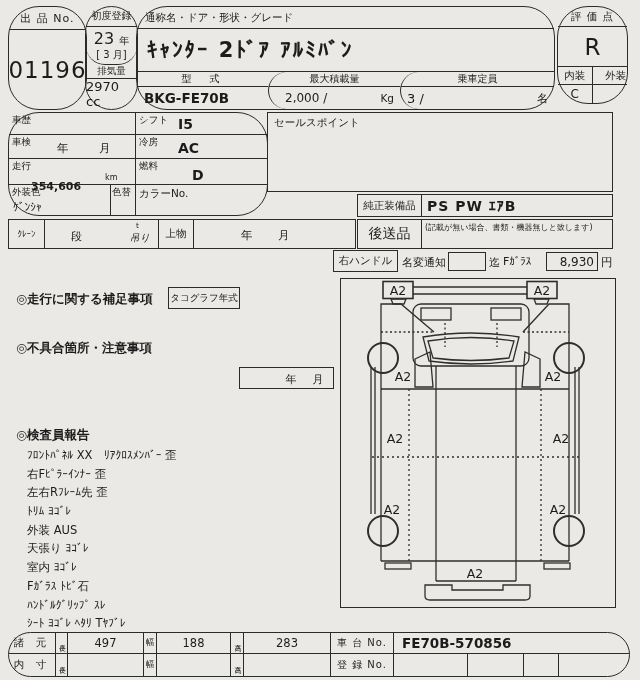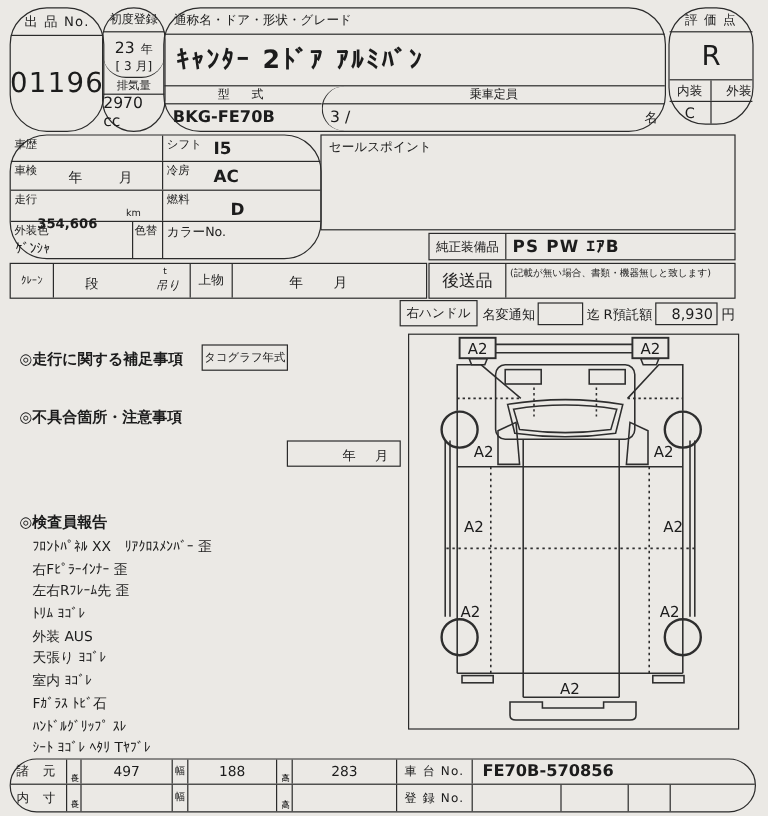--- a/index.html
+++ b/index.html
@@ -28,34 +28,41 @@
 <body>
 
 <div class="abs bx col" style="left:8px;top:6px;width:79px;height:104px;">
   <div class="bb ctr" style="height:23px;font-size:11px;letter-spacing:1px;">出 品 No.</div>
   <div class="ctr" style="flex:1;font-size:23px;letter-spacing:1px;">01196</div>
 </div>
 
 <div class="abs bx col" style="left:85px;top:6px;width:53px;height:104px;">
   <div class="bb ctr" style="height:22px;font-size:10px;">初度登録</div>
   <div class="bb col ctr" style="height:43px;">
-    <div class="nowrap"><span style="font-size:13px;">23</span> <span style="font-size:10px;">年</span></div>
+    <div class="nowrap"><span style="font-size:16px;">23</span> <span style="font-size:10px;">年</span></div>
     <div style="font-size:10px;">[ 3 月]</div>
   </div>
   <div class="bb ctr" style="height:16px;font-size:9.5px;">排気量</div>
   <div class="ctr" style="flex:1;font-size:13px;">2970 cc</div>
 </div>
 
 <div class="abs bx col" style="left:136px;top:6px;width:419px;height:104px;">
   <div class="bb" style="height:22px;font-size:10.5px;line-height:21px;padding-left:8px;">通称名・ドア・形状・グレード</div>
   <div class="bb row" style="height:43px;align-items:center;padding-left:10px;font-size:21px;font-weight:bold;letter-spacing:2px;">ｷｬﾝﾀｰ 2ﾄﾞｱ ｱﾙﾐﾊﾞﾝ</div>
   <div class="row" style="flex:1;">
     <div class="col" style="width:131px;">
       <div class="bb ctr" style="height:15px;font-size:10px;letter-spacing:4px;">型　式</div>
       <div class="row" style="flex:1;align-items:center;padding-left:7px;font-size:13.5px;font-weight:bold;">BKG-FE70B</div>
+    </div>
+    <div class="col" style="width:132px;border-left:1.3px solid #2b2b2b;">
+      <div class="bb ctr" style="height:15px;font-size:10px;">最大積載量</div>
+      <div class="row" style="flex:1;align-items:center;padding:0 6px 0 16px;font-size:12px;">
+        <span>2,000 /</span>
+        <span style="margin-left:auto;font-size:10.5px;">Kg</span>
+      </div>
     </div>
     <div class="col" style="flex:1;border-left:1.3px solid #2b2b2b;">
       <div class="bb ctr" style="height:15px;font-size:10px;">乗車定員</div>
       <div class="row" style="flex:1;align-items:center;padding:0 6px;font-size:13px;">
         <span>3 /</span>
         <span style="margin-left:auto;font-size:11px;">名</span>
       </div>
     </div>
   </div>
 </div>
@@ -144,21 +151,21 @@
 
 <div class="abs bx row" style="left:357px;top:219px;width:256px;height:30px;">
   <div class="br ctr" style="width:64px;font-size:14px;">後送品</div>
   <div style="flex:1;padding:2px 0 0 3px;font-size:8px;">(記載が無い場合、書類・機器無しと致します)</div>
 </div>
 
 <div class="abs bx ctr" style="left:333px;top:250px;width:65px;height:22px;font-size:10.5px;">右ハンドル</div>
 <span class="abs" style="left:402px;top:255px;font-size:11px;">名変通知</span>
 <div class="abs bx" style="left:448px;top:252px;width:38px;height:19px;"></div>
 <span class="abs" style="left:489px;top:255px;font-size:11px;">迄</span>
-<span class="abs" style="left:503px;top:255px;font-size:11px;">R預託額</span>
+<span class="abs" style="left:503px;top:255px;font-size:11px;">Fｶﾞﾗｽ</span>
 <div class="abs bx row" style="left:546px;top:252px;width:52px;height:19px;align-items:center;justify-content:flex-end;padding-right:3px;font-size:12px;">8,930</div>
 <span class="abs" style="left:601px;top:255px;font-size:11.5px;">円</span>
 
 <div class="abs bold" style="left:16px;top:291px;font-size:12.5px;">◎走行に関する補足事項</div>
 <div class="abs bx ctr" style="left:168px;top:287px;width:72px;height:22px;font-size:9.5px;">タコグラフ年式</div>
 <div class="abs bx rel" style="left:238.5px;top:287px;width:95px;height:22px;">
   <span class="abs" style="left:46px;top:4px;font-size:11px;">年</span>
   <span class="abs" style="right:9px;top:4px;font-size:11px;">月</span>
 </div>
 

